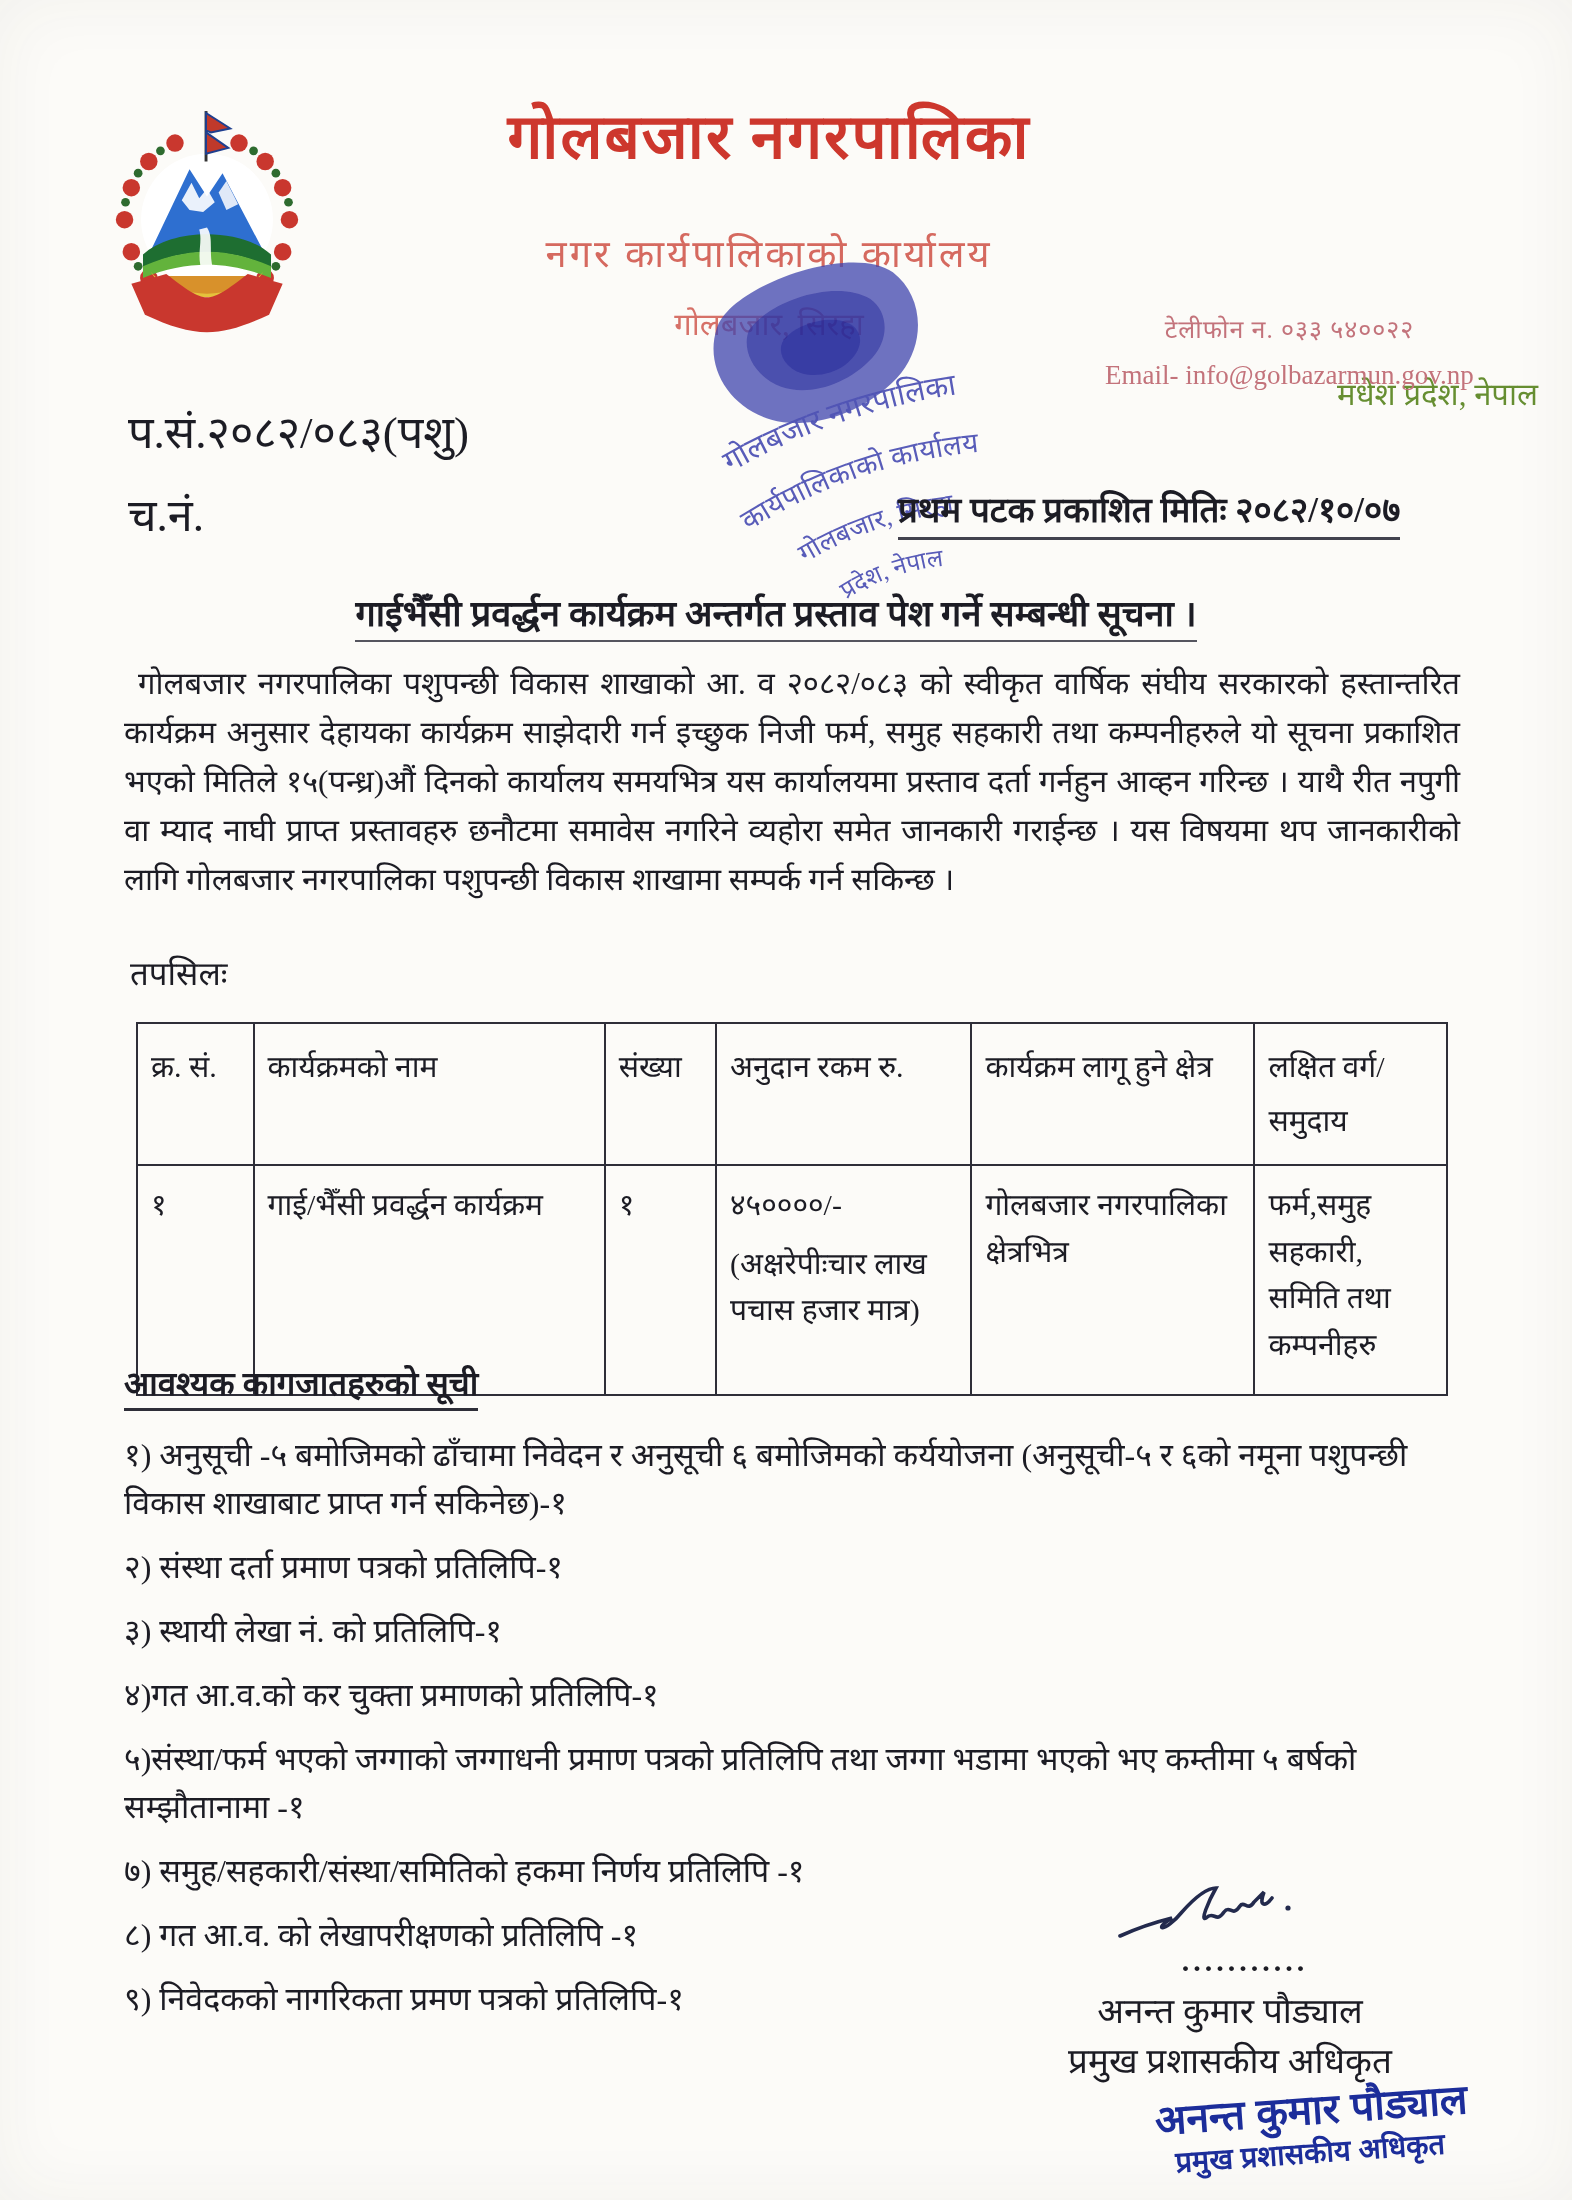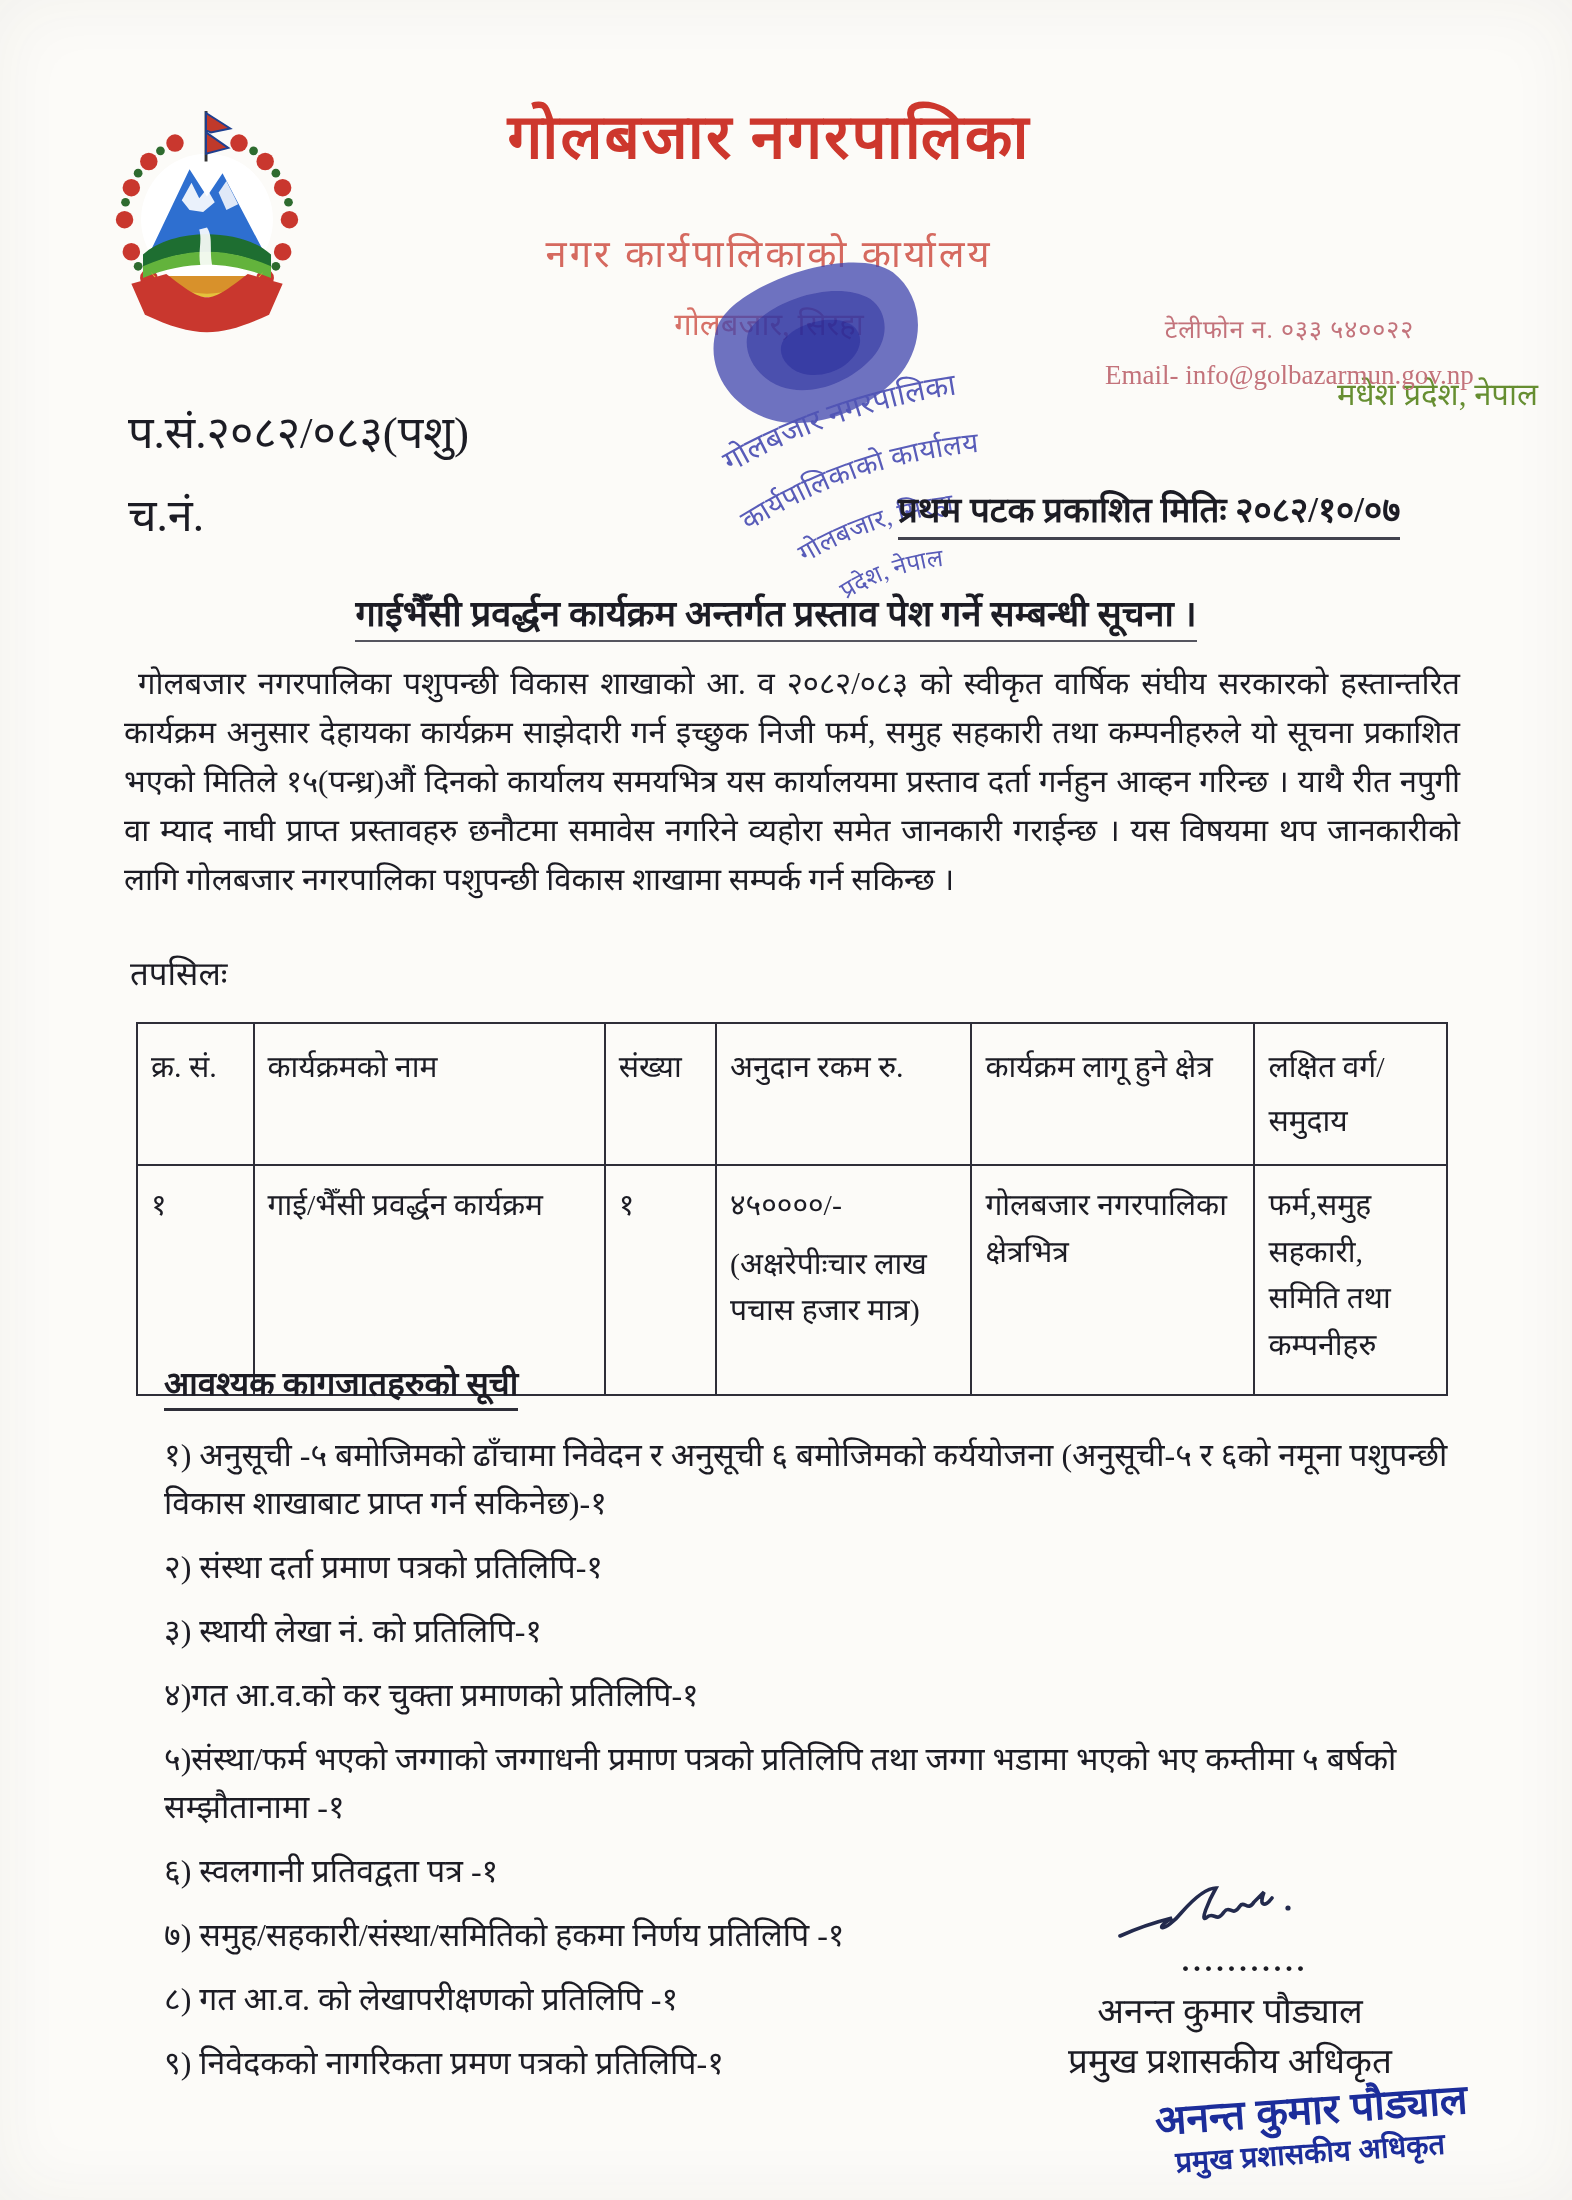--- a/index.html
+++ b/index.html
@@ -31,21 +31,21 @@
     line-height:1.58;text-align:justify;text-indent:14px;}
   .tapasil{position:absolute;left:130px;top:950px;font-size:33px;}
   table.notice-table{position:absolute;left:136px;top:1022px;width:1312px;
     border-collapse:collapse;font-size:30px;table-layout:fixed;}
   .notice-table th,.notice-table td{border:2px solid #2e2e38;padding:16px 13px;
     vertical-align:top;text-align:left;font-weight:normal;}
   .notice-table th{line-height:1.8;height:108px;}
   .notice-table td{line-height:1.55;height:196px;}
   .amount-words{margin-top:12px;}
   .cell-target{text-align:justify;}
-  .docs{position:absolute;left:124px;top:1360px;width:1336px;font-size:32px;margin-left:40px;}
+  .docs{position:absolute;left:124px;top:1360px;width:1336px;font-size:32px;}
   .docs-heading{display:inline-block;font-size:33px;font-weight:bold;
     border-bottom:3px solid #2e2e38;padding-bottom:3px;margin-bottom:20px;}
   .docs-heading .strong{font-weight:900;}
   .doc-item{margin-bottom:16px;line-height:1.5;}
   .round-stamp{position:absolute;left:592px;top:258px;width:474px;height:356px;opacity:.92;}
   .sig-svg{position:absolute;left:1112px;top:1878px;width:240px;height:80px;}
   .sig-dots{position:absolute;left:1110px;top:1944px;width:270px;text-align:center;
     font-size:30px;letter-spacing:4px;font-weight:bold;}
   .sig-name{position:absolute;left:1000px;top:1986px;width:460px;text-align:center;font-size:35px;}
   .sig-role{position:absolute;left:1000px;top:2036px;width:460px;text-align:center;font-size:35px;}
@@ -196,21 +196,20 @@
 
   <div class="docs">
     <div class="docs-heading">
       <span class="strong">आवश्यक</span><span> कागजातहरुको सूची</span>
     </div>
     <div class="doc-item">१) अनुसूची -५ बमोजिमको ढाँचामा निवेदन र अनुसूची ६ बमोजिमको कर्ययोजना (अनुसूची-५ र ६को नमूना पशुपन्छी विकास शाखाबाट प्राप्त गर्न सकिनेछ)-१</div>
     <div class="doc-item">२) संस्था दर्ता प्रमाण पत्रको प्रतिलिपि-१</div>
     <div class="doc-item">३) स्थायी लेखा नं. को प्रतिलिपि-१</div>
     <div class="doc-item">४)गत आ.व.को कर चुक्ता प्रमाणको प्रतिलिपि-१</div>
     <div class="doc-item">५)संस्था/फर्म भएको जग्गाको जग्गाधनी प्रमाण पत्रको प्रतिलिपि तथा जग्गा भडामा भएको भए कम्तीमा ५ बर्षको सम्झौतानामा -१</div>
-    <div class="doc-item">६) स्वलगानी प्रतिवद्वता पत्र -१</div>
     <div class="doc-item">७) समुह/सहकारी/संस्था/समितिको हकमा निर्णय प्रतिलिपि -१</div>
     <div class="doc-item">८) गत आ.व. को  लेखापरीक्षणको प्रतिलिपि -१</div>
     <div class="doc-item">९) निवेदकको नागरिकता प्रमण पत्रको प्रतिलिपि-१</div>
   </div>
 
   <svg class="sig-svg" viewBox="0 0 240 80">
     <path d="M8 58 C30 48 44 44 60 40 C40 52 52 56 70 34 C86 16 96 10 104 10 C96 24 88 44 94 40 C102 32 104 46 112 34 C118 26 120 40 128 28 C132 22 136 34 142 24 L152 14 C146 30 154 28 160 20" fill="none" stroke="#232a4d" stroke-width="3.6" stroke-linecap="round"></path>
     <circle cx="176" cy="30" r="2.6" fill="#232a4d"></circle>
   </svg>
   <div class="sig-dots">...........</div>

